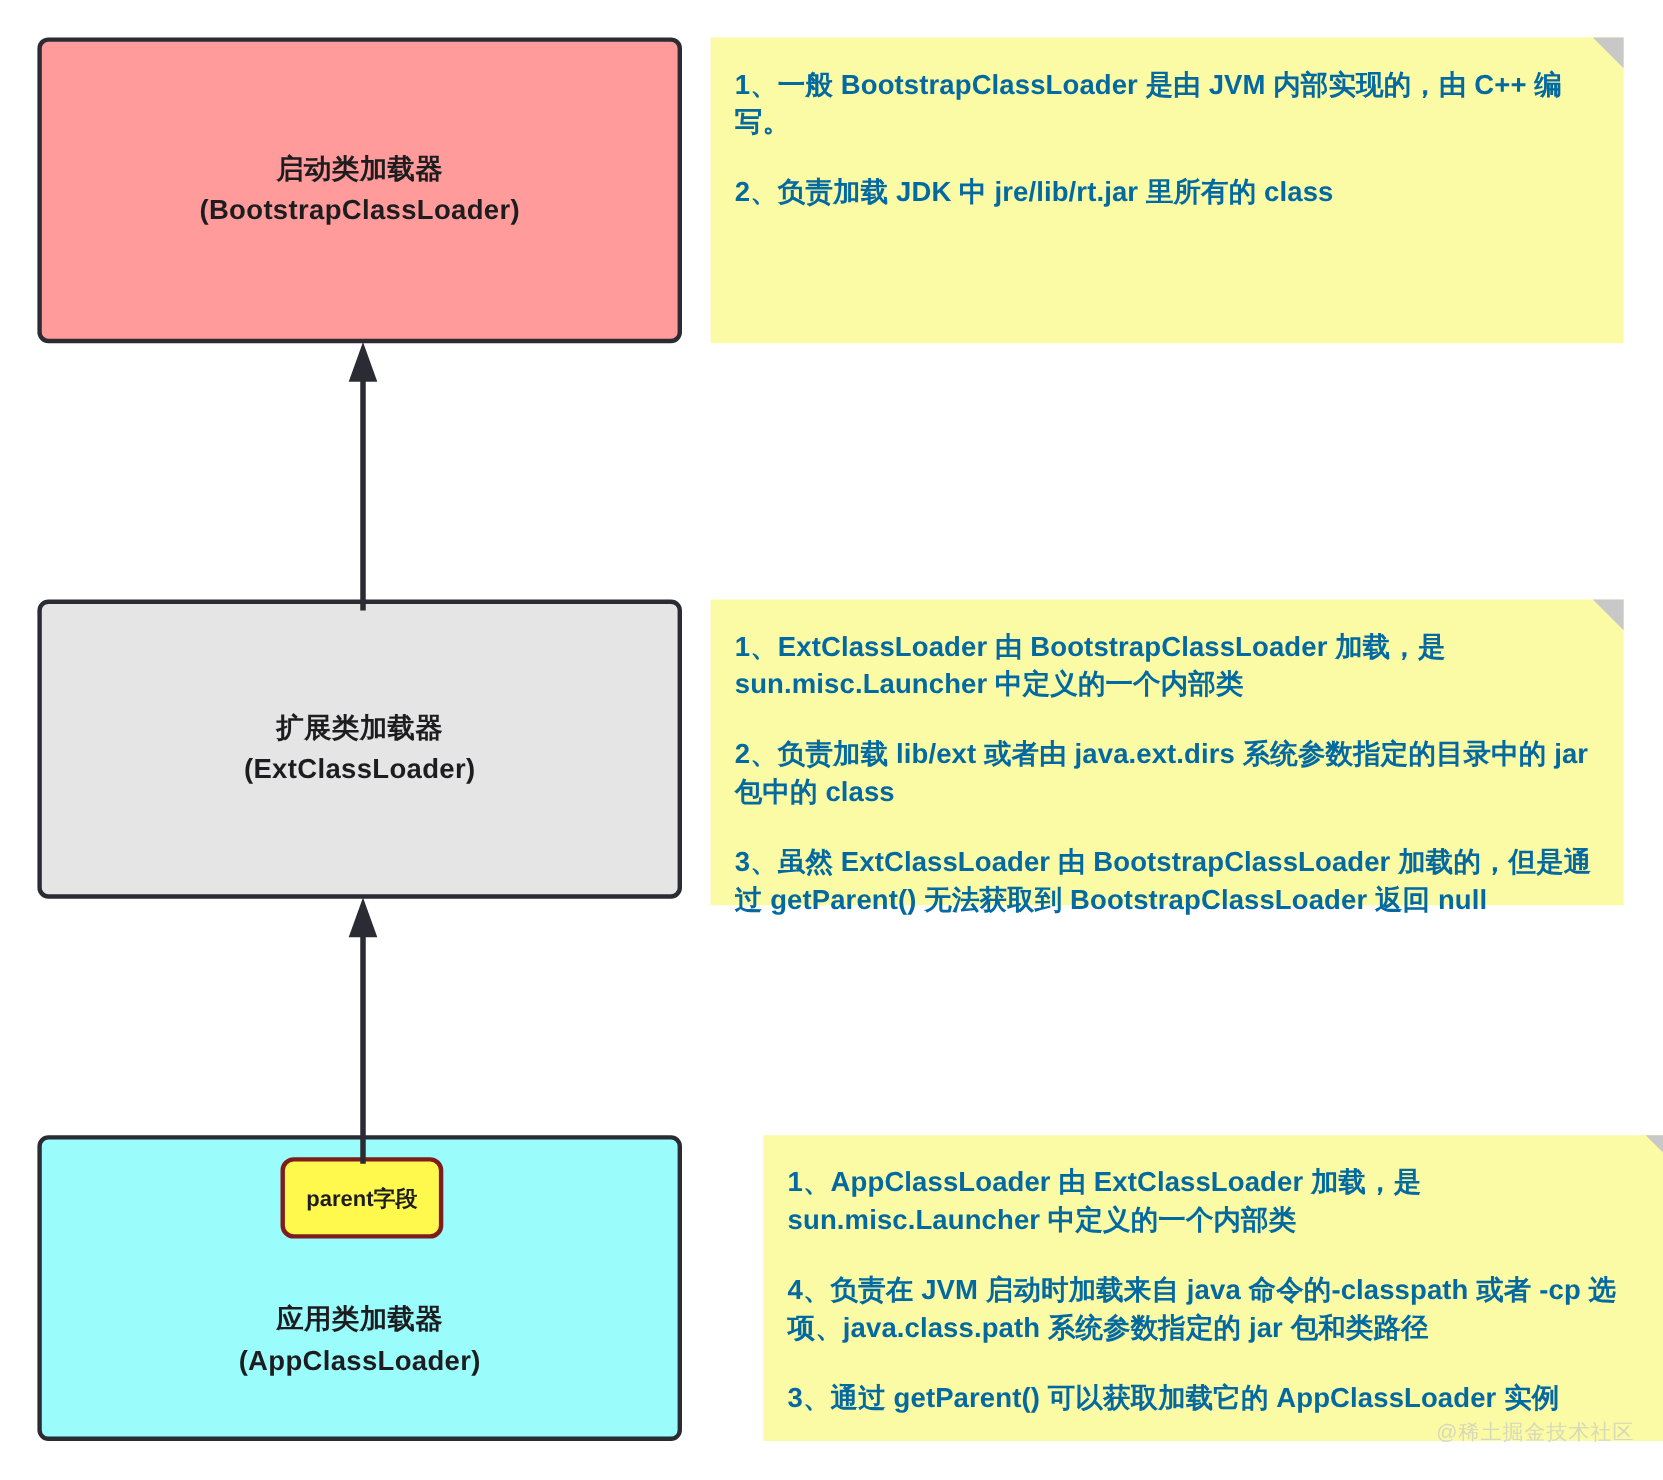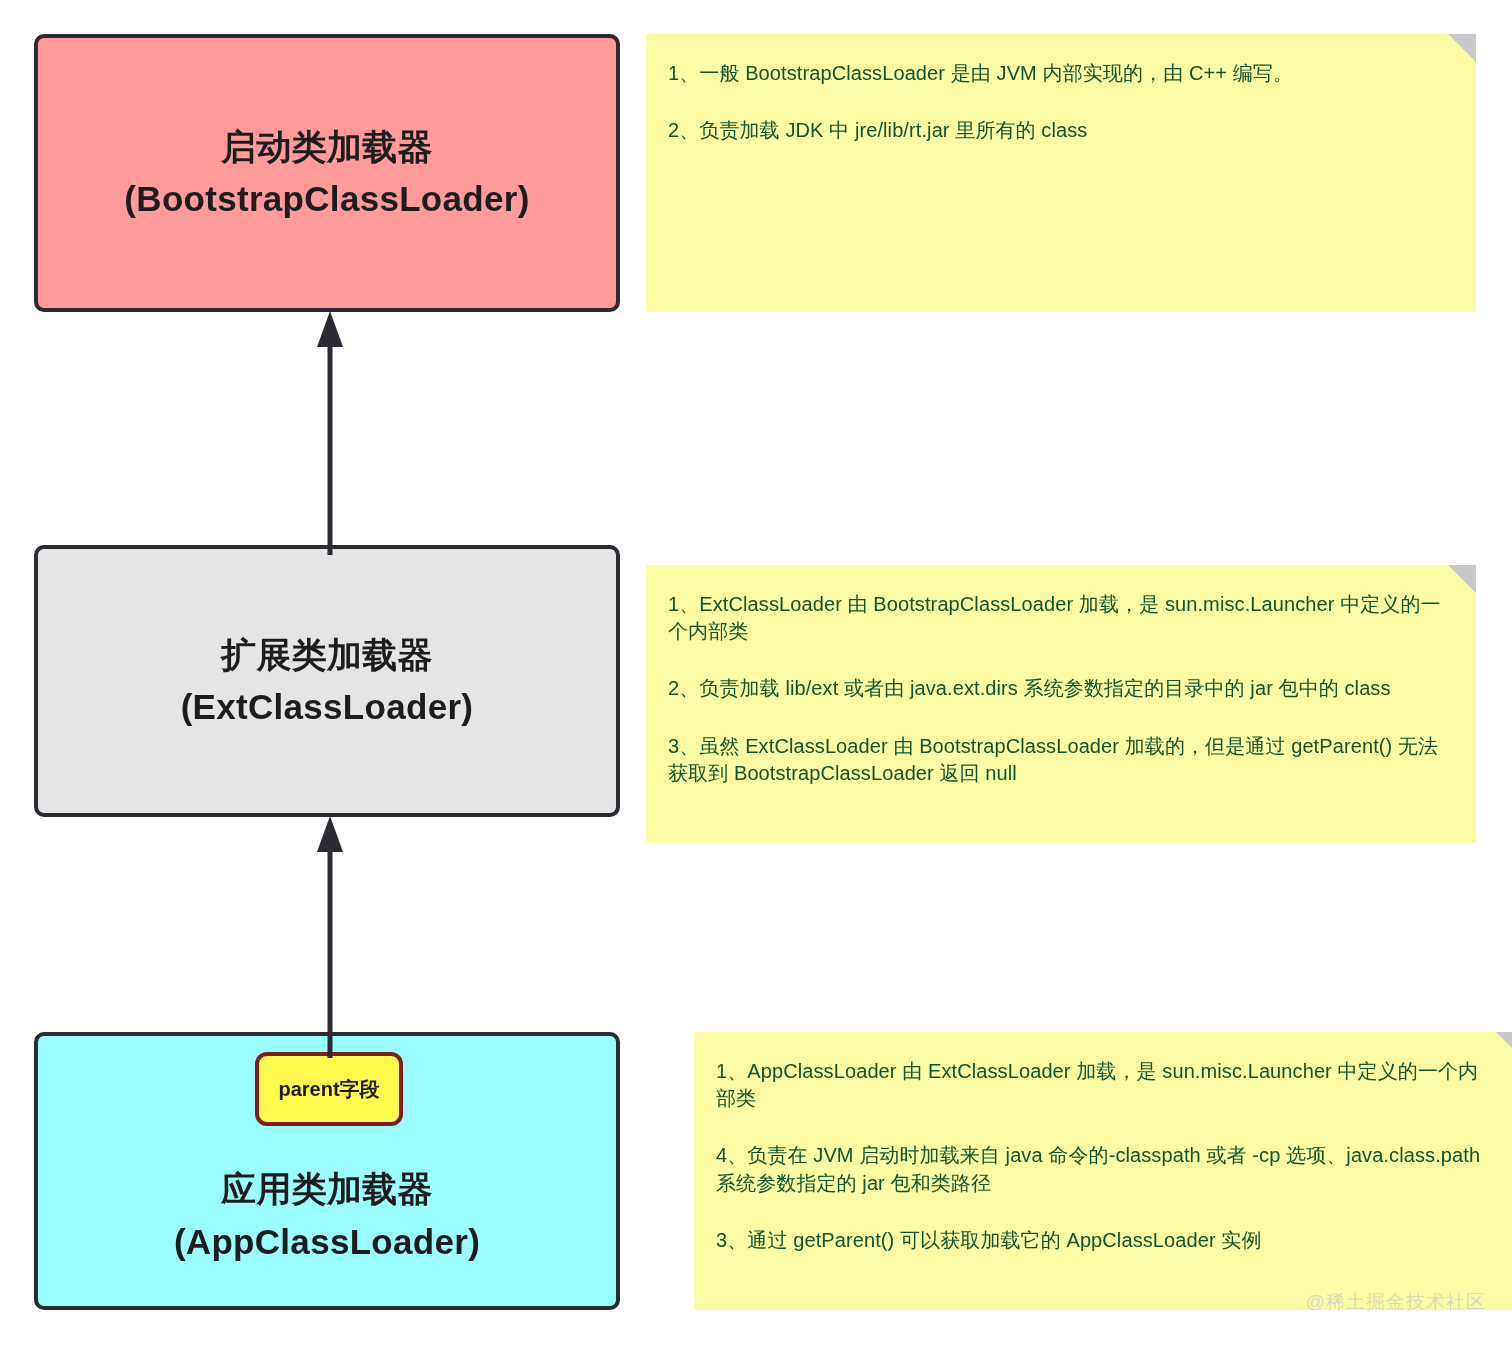--- a/index.html
+++ b/index.html
@@ -24,42 +24,42 @@
     box-sizing: border-box;
     border: 4px solid #2b2b33;
     border-radius: 10px;
     display: flex;
     align-items: center;
     justify-content: center;
     text-align: center;
   }
   .loader-box .loader-label {
     font-weight: bold;
-    font-size: 35px;
+    font-size: 25px;
     line-height: 1.5;
     color: #1d1d20;
     letter-spacing: 0.3px;
     white-space: pre-line;
   }
   #box-bootstrap {
     left: 34px;  top: 34px;
     width: 586px; height: 278px;
     background: #ff9b9b;
   }
   #box-ext {
     left: 34px;  top: 545px;
     width: 586px; height: 272px;
     background: #e5e5e5;
   }
   #box-app {
     left: 34px;  top: 1032px;
     width: 586px; height: 278px;
     background: #9bfcfc;
     align-items: flex-end;
-    padding-bottom: 38px;
+    padding-bottom: 50px;
   }
 
   
   #parent-chip {
     position: absolute;
     left: 255px;
     top: 1052px;
     width: 148px;
     height: 74px;
     box-sizing: border-box;
@@ -90,31 +90,31 @@
   .note .fold {
     position: absolute;
     top: 0;
     right: 0;
     width: 0;
     height: 0;
     border-left: 28px solid transparent;
     border-top: 28px solid #c8c8c8;
   }
   .note .note-line {
-    font-weight: normal;
-    font-size: 20px;
+    font-weight: bold;
+    font-size: 25px;
     line-height: 1.36;
-    color: #14532d;
+    color: #0369a1;
     margin: 0 0 30px 0;
     letter-spacing: 0.1px;
   }
   .note .note-line:last-child { margin-bottom: 0; }
 
   #note-bootstrap { left: 646px; top: 34px;   width: 830px; height: 278px; }
-  #note-ext       { left: 646px; top: 545px;  width: 830px; height: 278px; margin-top: 20px; }
+  #note-ext       { left: 646px; top: 545px;  width: 830px; height: 278px; }
   #note-app       { left: 646px; top: 1032px; width: 830px; height: 278px; margin-left: 48px; }
 
   
   #watermark {
     position: absolute;
     right: 26px;
     bottom: 30px;
     font-size: 19px;
     color: #d8d8bb;
     letter-spacing: 1px;

